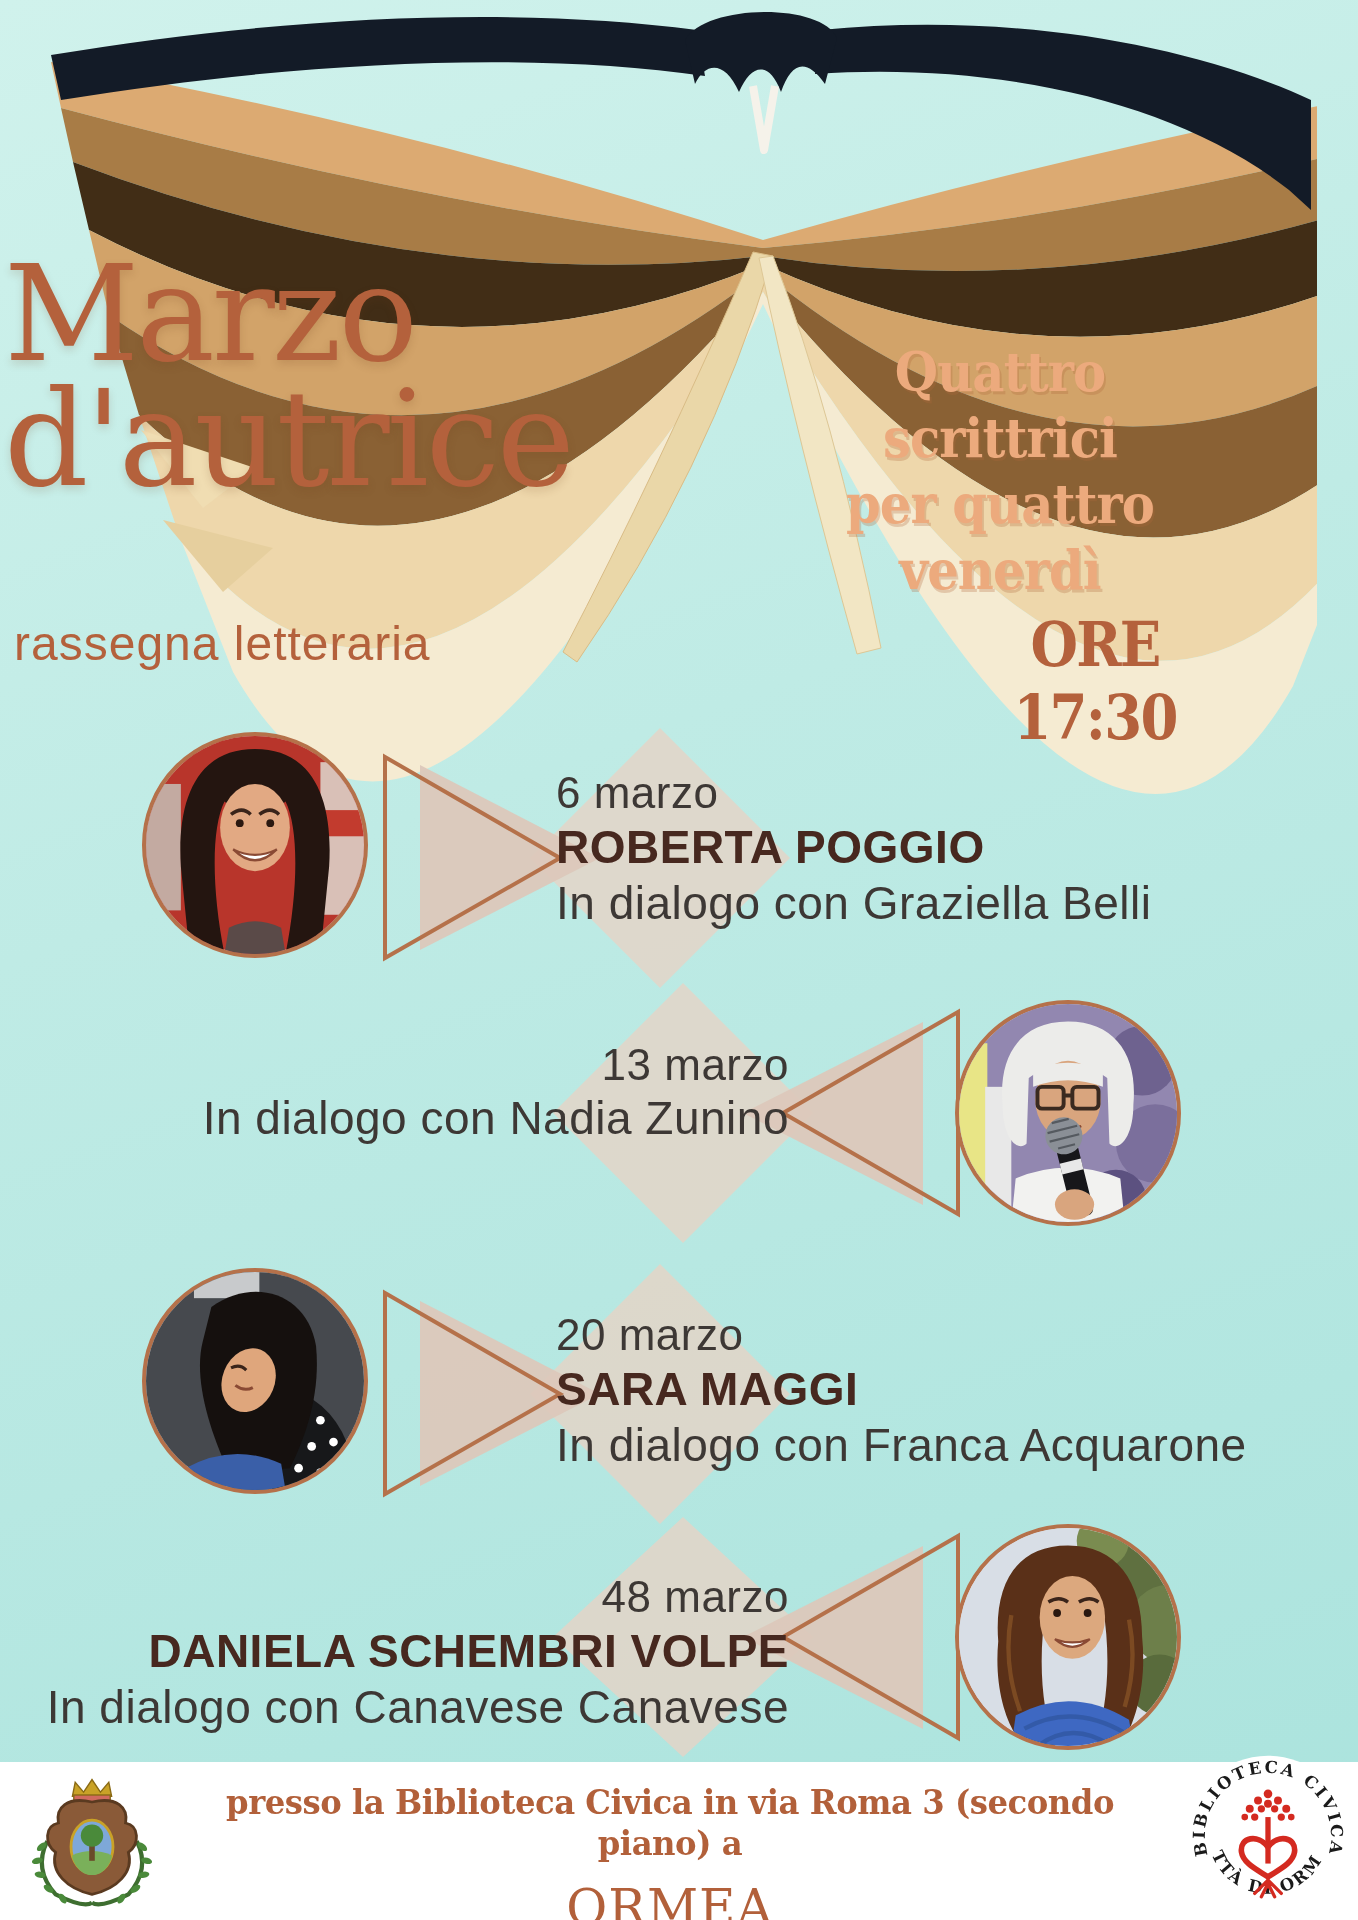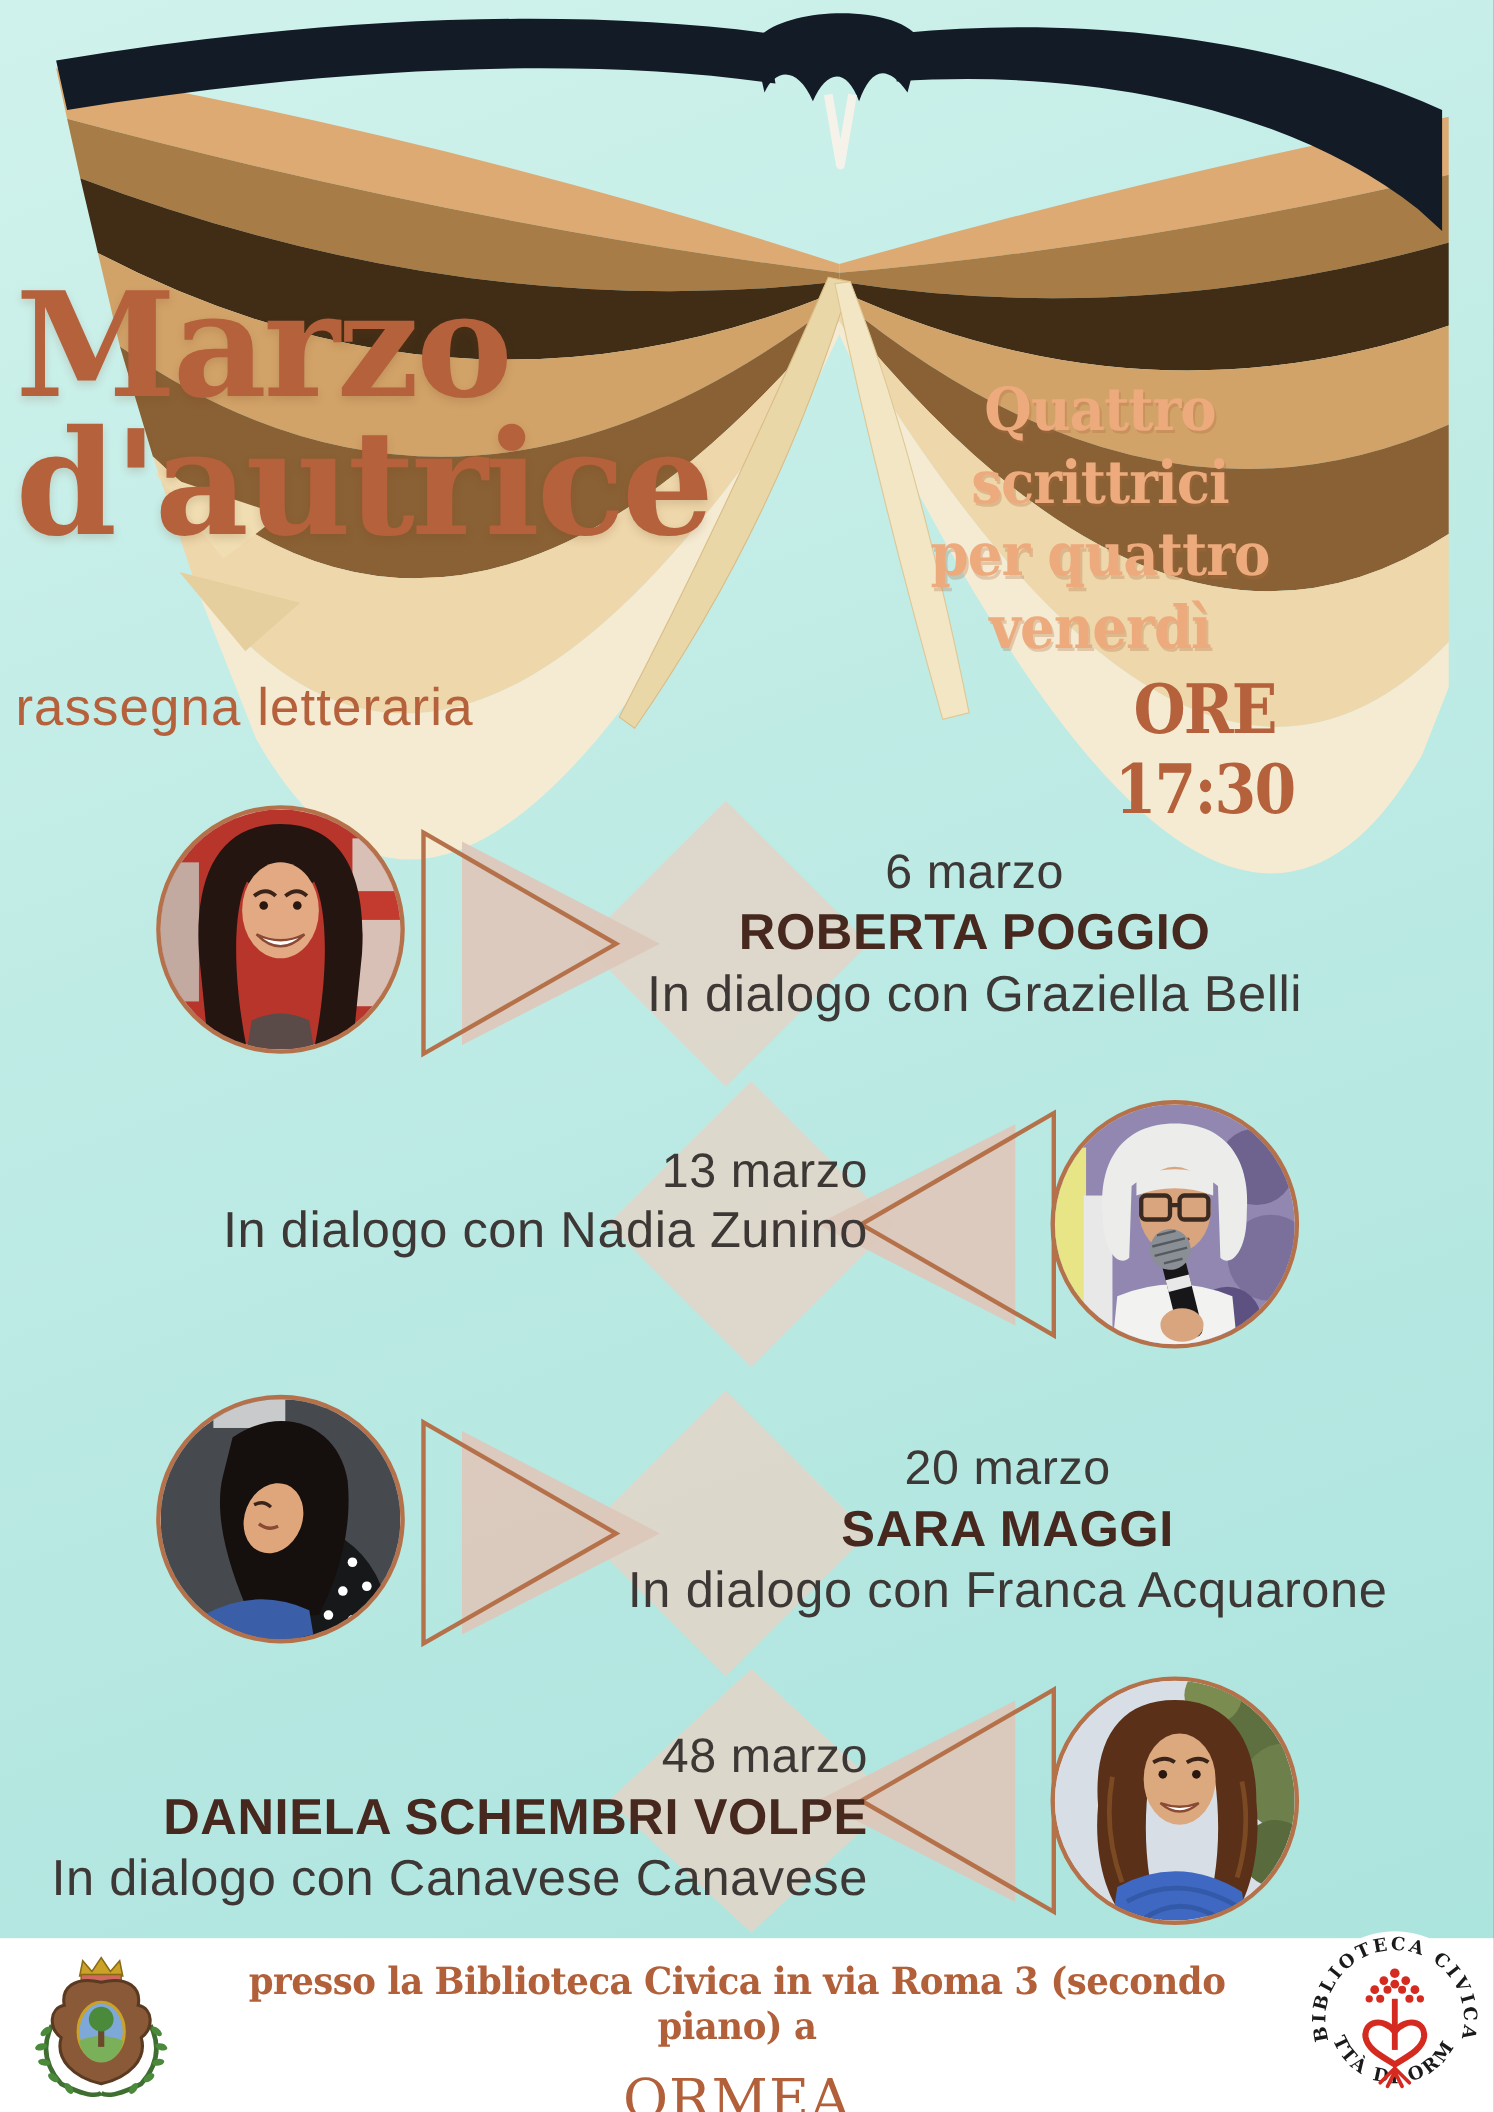--- a/index.html
+++ b/index.html
@@ -5,23 +5,23 @@
   html,body{margin:0;padding:0;background:#888;}
   .poster{
     position:relative;width:1358px;height:1920px;overflow:hidden;
     background:linear-gradient(160deg,#d0f2ec 0%,#bfebe5 40%,#aae3dd 100%);
     font-family:"Liberation Sans",sans-serif;
   }
   .abs{position:absolute;}
   svg{display:block;}
   
   .title{
-    left:14px;top:252px;width:620px;
+    left:4px;top:252px;width:620px;
     font-family:"DejaVu Serif","Liberation Serif",serif;
-    font-weight:bold;font-size:132px;line-height:.95;letter-spacing:-3px;
+    font-weight:normal;font-size:132px;line-height:.95;letter-spacing:-3px;
     color:#b4613c;text-shadow:0 4px 8px rgba(110,60,30,.18);
   }
   .subtitle{
     left:14px;top:616px;font-size:48px;letter-spacing:1px;color:#b4613c;
   }
   
   .tagline{
     left:770px;top:340px;width:460px;text-align:center;
     font-family:"DejaVu Serif","Liberation Serif",serif;font-weight:bold;
     font-size:54px;line-height:1.22;color:#ecaa7d;letter-spacing:-1px;
@@ -32,21 +32,21 @@
     left:920px;top:608px;width:350px;text-align:center;
     font-family:"DejaVu Serif","Liberation Serif",serif;font-weight:bold;
     font-size:62px;color:#b4613c;letter-spacing:-2px;
     transform:scaleX(.88);transform-origin:center;
   }
   
   .event{z-index:3;}
   .event .date{font-size:44px;line-height:1.14;color:#3d3835;letter-spacing:.5px;}
   .event .author{font-size:46px;line-height:1.17;font-weight:bold;color:#47281f;letter-spacing:.5px;margin-top:3px;}
   .event .dialog{font-size:46px;line-height:1.17;color:#3d3835;letter-spacing:.5px;margin-top:2px;}
-  .ev-left{text-align:center;}
+  .ev-left{text-align:left;}
   .ev-right{text-align:right;}
   
   .photo{
     width:226px;height:226px;border-radius:50%;overflow:hidden;
     border:4px solid #b5714a;box-sizing:border-box;z-index:2;background:#ddd;
   }
   .photo svg{width:100%;height:100%;}
   
   .deco-layer{left:0;top:0;z-index:1;pointer-events:none;}
   .book-layer{left:45px;top:0;z-index:1;pointer-events:none;}

